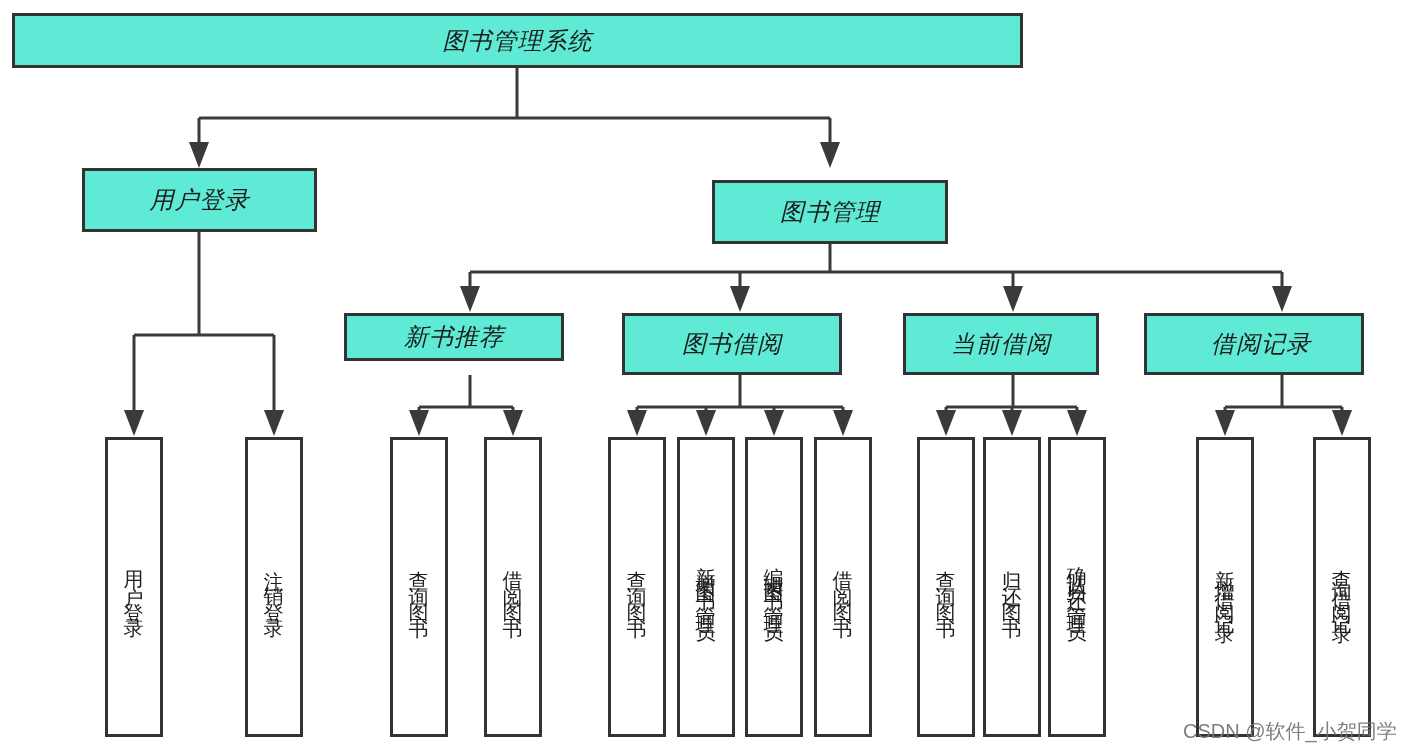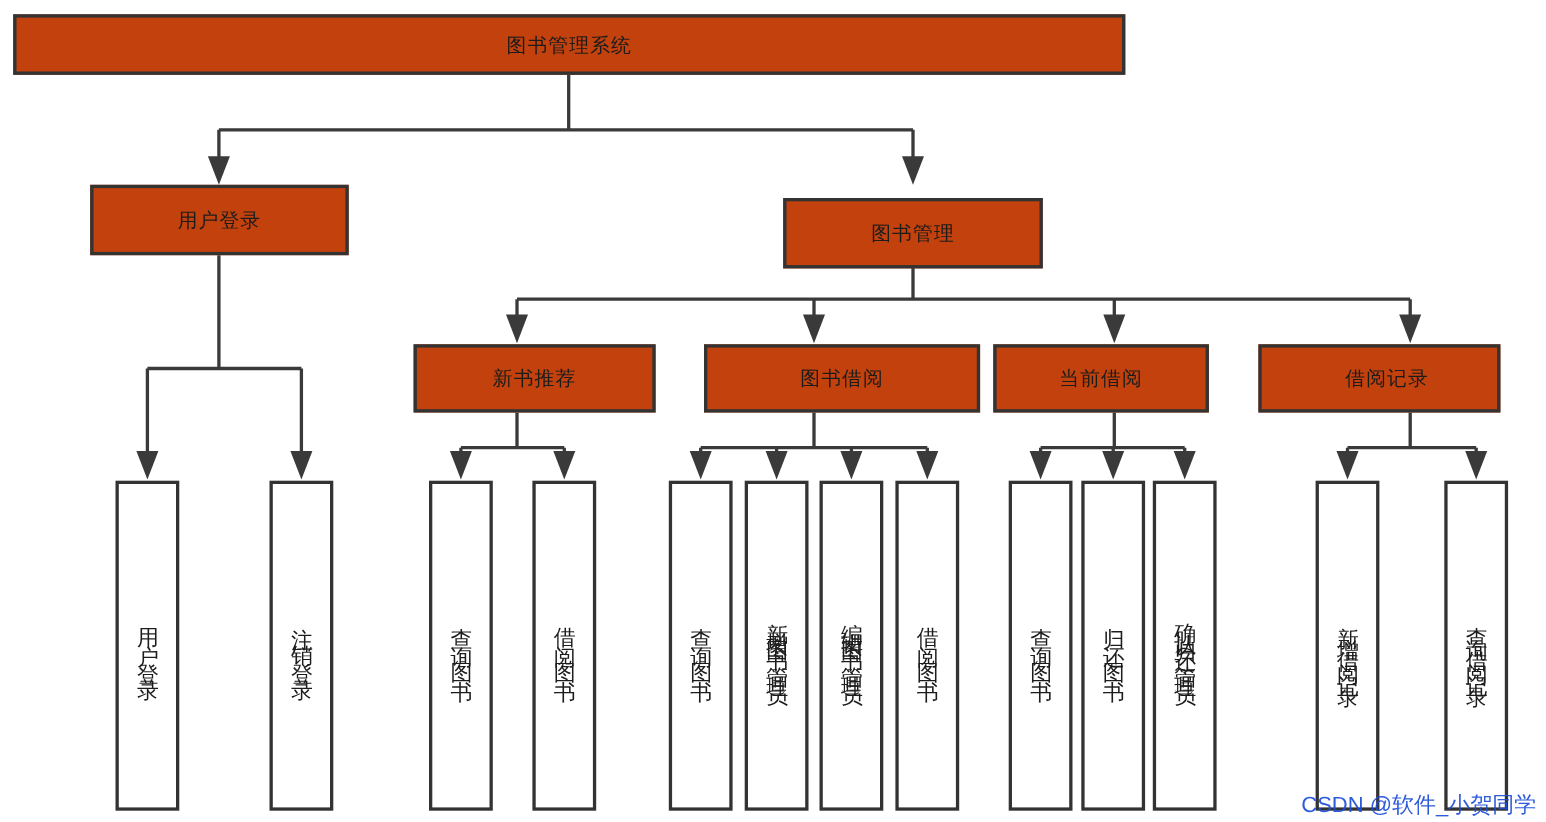--- a/index.html
+++ b/index.html
@@ -14,28 +14,29 @@
   .wires {
     position: absolute;
     left: 0; top: 0;
     width: 1405px; height: 747px;
     pointer-events: none;
   }
   .hbox {
     position: absolute;
     box-sizing: border-box;
     border: 3px solid #333333;
-    background: #c2410c;
+    background: #5eead4;
     display: flex;
     align-items: center;
     justify-content: center;
-    font-size: 18px;
+    font-size: 24px;
     color: #1c1c1c;
     letter-spacing: 1px;
     z-index: 2;
+    font-style: italic;
   }
   .vbox {
     position: absolute;
     box-sizing: border-box;
     border: 3px solid #333333;
     background: #ffffff;
     width: 58px;
     height: 300px;
     top: 437px;
     display: flex;
@@ -52,21 +53,21 @@
     white-space: nowrap;
   }
   .sp4 { letter-spacing: 16px; }
   .sp6 { letter-spacing: 11px; }
   .sp9 { letter-spacing: 8px; }
   .watermark {
     position: absolute;
     left: 1183px;
     top: 718px;
     font-size: 20px;
-    color: #1d4ed8;
+    color: #737373;
     opacity: 0.92;
     white-space: nowrap;
     z-index: 4;
   }
 </style>
 </head>
 <body>
 
 <div class="canvas">
 
@@ -107,24 +108,24 @@
     <span>图书管理系统</span>
   </div>
 
   <div class="hbox" style="left:82px; top:168px; width:235px; height:64px;">
     <span>用户登录</span>
   </div>
   <div class="hbox" style="left:712px; top:180px; width:236px; height:64px;">
     <span>图书管理</span>
   </div>
 
-  <div class="hbox" style="left:376px; top:313px; width:220px; height:62px;">
+  <div class="hbox" style="left:344px; top:313px; width:220px; height:48px;">
     <span>新书推荐</span>
   </div>
-  <div class="hbox" style="left:640px; top:313px; width:251px; height:62px;justify-content:center;">
+  <div class="hbox" style="left:622px; top:313px; width:220px; height:62px;justify-content:center;">
     <span>图书借阅</span>
   </div>
   <div class="hbox" style="left:903px; top:313px; width:196px; height:62px;">
     <span>当前借阅</span>
   </div>
   <div class="hbox" style="left:1144px; top:313px; width:220px; height:62px;padding-left:14px;">
     <span>借阅记录</span>
   </div>
 
   <div class="vbox" style="left:105px;">

